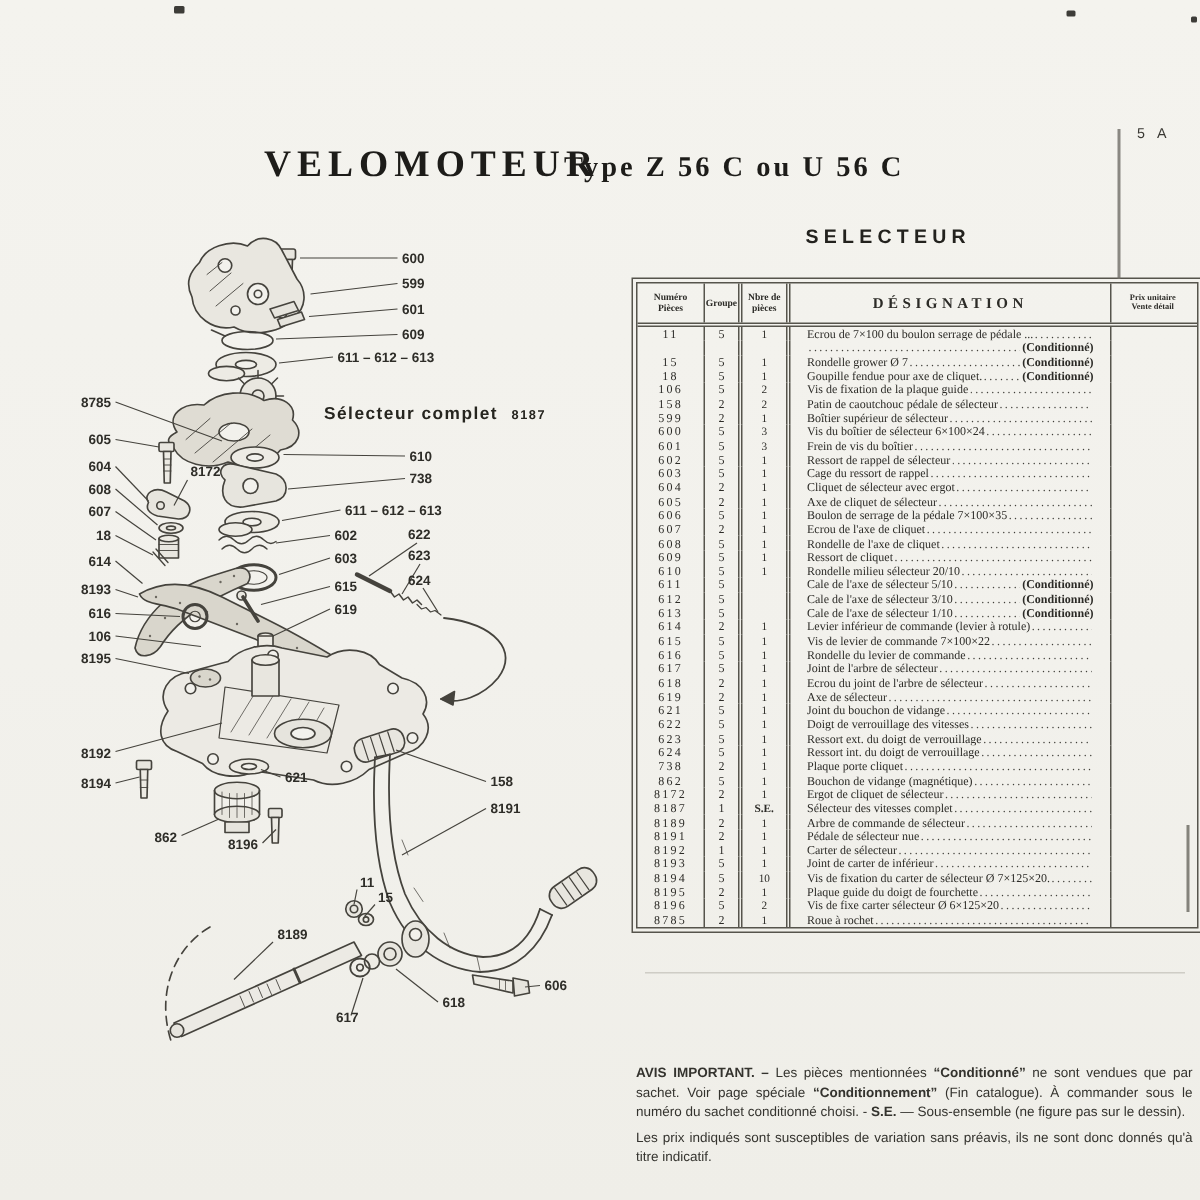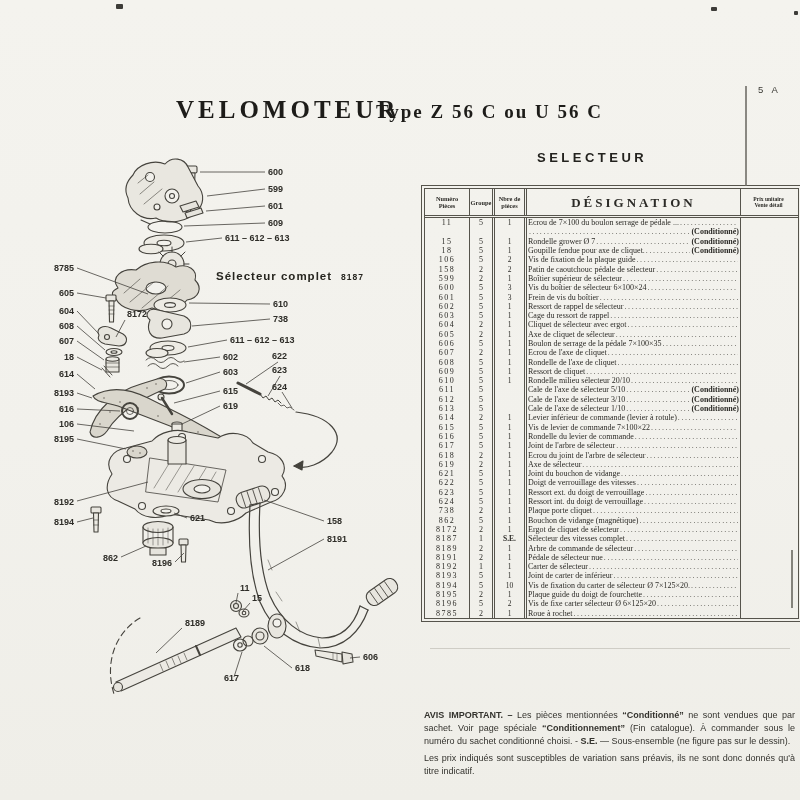--- a/index.html
+++ b/index.html
@@ -23,29 +23,29 @@
   
   .parts-table{left:424px;top:188px;width:373px;background:transparent;
                border:1px solid var(--bd);outline:1px solid var(--bd);outline-offset:2px;
                font-family:"Liberation Serif",serif;color:var(--ink);}
   .thead{display:grid;grid-template-columns:44px 23px 32px 216px 56px;height:26px;
          border-bottom:3px double var(--bd);align-items:center;text-align:center;}
   .hc{font-size:6.4px;font-weight:bold;line-height:7px;height:100%;display:flex;
       flex-direction:column;justify-content:center;}
   .h-grp{border-left:1px solid var(--bd);}
   .h-qty{border-left:3px double var(--bd);}
-  .h-des{border-left:3px double var(--bd);font-size:13px;letter-spacing:3px;}
+  .h-des{border-left:3px double var(--bd);font-size:10px;letter-spacing:3px;}
   .h-prc{border-left:1px solid var(--bd);font-size:5.6px;line-height:6.5px;}
   .trow{display:grid;grid-template-columns:44px 23px 32px 216px 56px;height:9.3px;
         align-items:center;font-size:8px;line-height:9px;}
   .tcell{height:100%;display:flex;align-items:center;justify-content:center;overflow:hidden;}
   .c-num{letter-spacing:1.5px;}
   .c-grp{border-left:1px solid var(--bd);}
   .c-qty{border-left:3px double var(--bd);font-size:7.5px;}
-  .c-des{border-left:3px double var(--bd);justify-content:flex-start;padding:0 1px;}
+  .c-des{border-left:3px double var(--bd);justify-content:flex-start;padding:0 11px;}
   .c-prc{border-left:1px solid var(--bd);}
   .dtext{white-space:nowrap;}
   .dots{flex:1;min-width:4px;overflow:hidden;white-space:nowrap;letter-spacing:1.6px;
         margin:0 1px;color:#403f39;}
   .cond{font-weight:bold;white-space:nowrap;}
   
   .footer{left:424px;top:662px;width:371px;font-size:9px;line-height:13px;
           text-align:justify;color:#34332e;margin-top:47px;}
   .footer p{margin:0 0 4px 0;}
   

